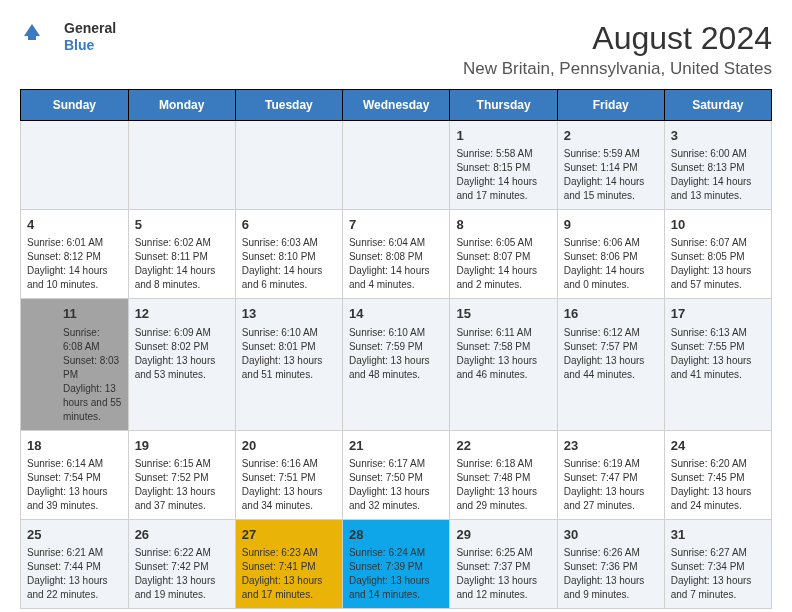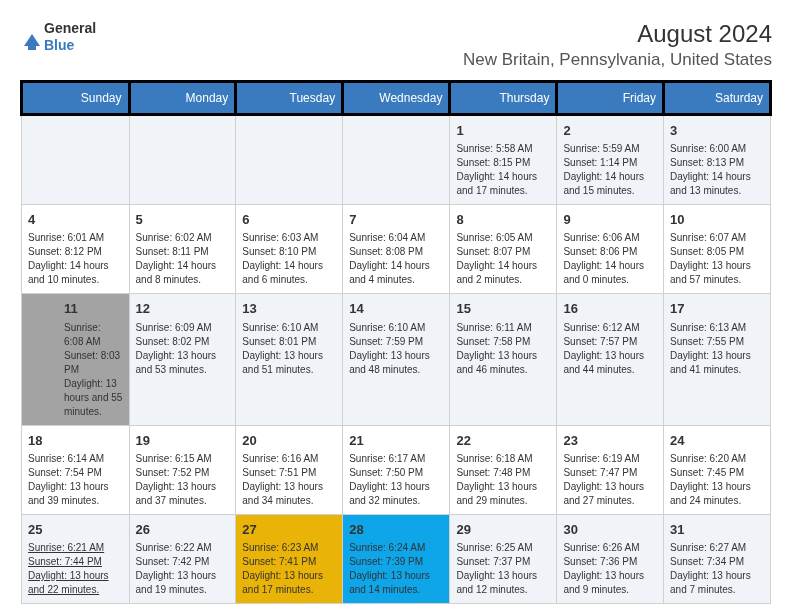--- a/index.html
+++ b/index.html
@@ -11,62 +11,62 @@
       padding: 20px;
     }
     .header-section {
       display: flex;
       justify-content: space-between;
       align-items: flex-start;
       margin-bottom: 10px;
     }
     .logo {
       display: flex;
-      align-items: flex-end;
-      gap: 0;
+      align-items: flex-start;
+      gap: 20px;
     }
     .logo-text {
       font-size: 14px;
       font-weight: bold;
       line-height: 1.2;
     }
     .logo-general { color: #333; }
     .logo-blue { color: #3a7abf; }
     .logo-icon {
       width: 24px;
       height: 24px;
     }
     .title-section {
       text-align: right;
     }
     .main-title {
-      font-size: 24px;
+      font-size: 32px;
       font-weight: normal;
       color: #333;
     }
     .subtitle {
       font-size: 17px;
       color: #555;
       margin-top: 2px;
     }
     .calendar {
       width: 100%;
       border-collapse: collapse;
       font-size: 11px;
     }
     .calendar thead tr {
       background-color: #3a7abf;
       color: #fff;
     }
     .calendar thead th {
       padding: 8px 6px;
-      text-align: right;
-      font-weight: normal;
+      text-align: center;
+      font-weight: bold;
       font-size: 12px;
-      border: 3px solid #000000;
+      border: 1px solid #000000;
     }
     .calendar tbody tr {
       vertical-align: top;
     }
     .calendar tbody tr:nth-child(odd) {
       background-color: #f5f5f5;
     }
     .calendar tbody tr:nth-child(even) {
       background-color: #fff;
     }
@@ -275,21 +275,21 @@
         <td style="background-color: rgb(255, 255, 255);">
           <span class="day-number">24</span>
           <div class="day-info" style="white-space: pre-line;">Sunrise: 6:20 AM
 Sunset: 7:45 PM
 Daylight: 13 hours and 24 minutes.</div>
         </td>
       </tr>
       <tr>
         <td style="background-color: rgb(240, 244, 248);">
           <span class="day-number">25</span>
-          <div class="day-info" style="white-space: pre-line; text-decoration: underline;">Sunrise: 6:21 AM
+          <div class="day-info" style="white-space: pre-line;">Sunrise: 6:21 AM
 Sunset: 7:44 PM
 Daylight: 13 hours and 22 minutes.</div>
         </td>
         <td style="background-color: rgb(240, 244, 248);">
           <span class="day-number">26</span>
           <div class="day-info" style="white-space: pre-line;">Sunrise: 6:22 AM
 Sunset: 7:42 PM
 Daylight: 13 hours and 19 minutes.</div>
         </td>
         <td style="background-color: #eab308;">

